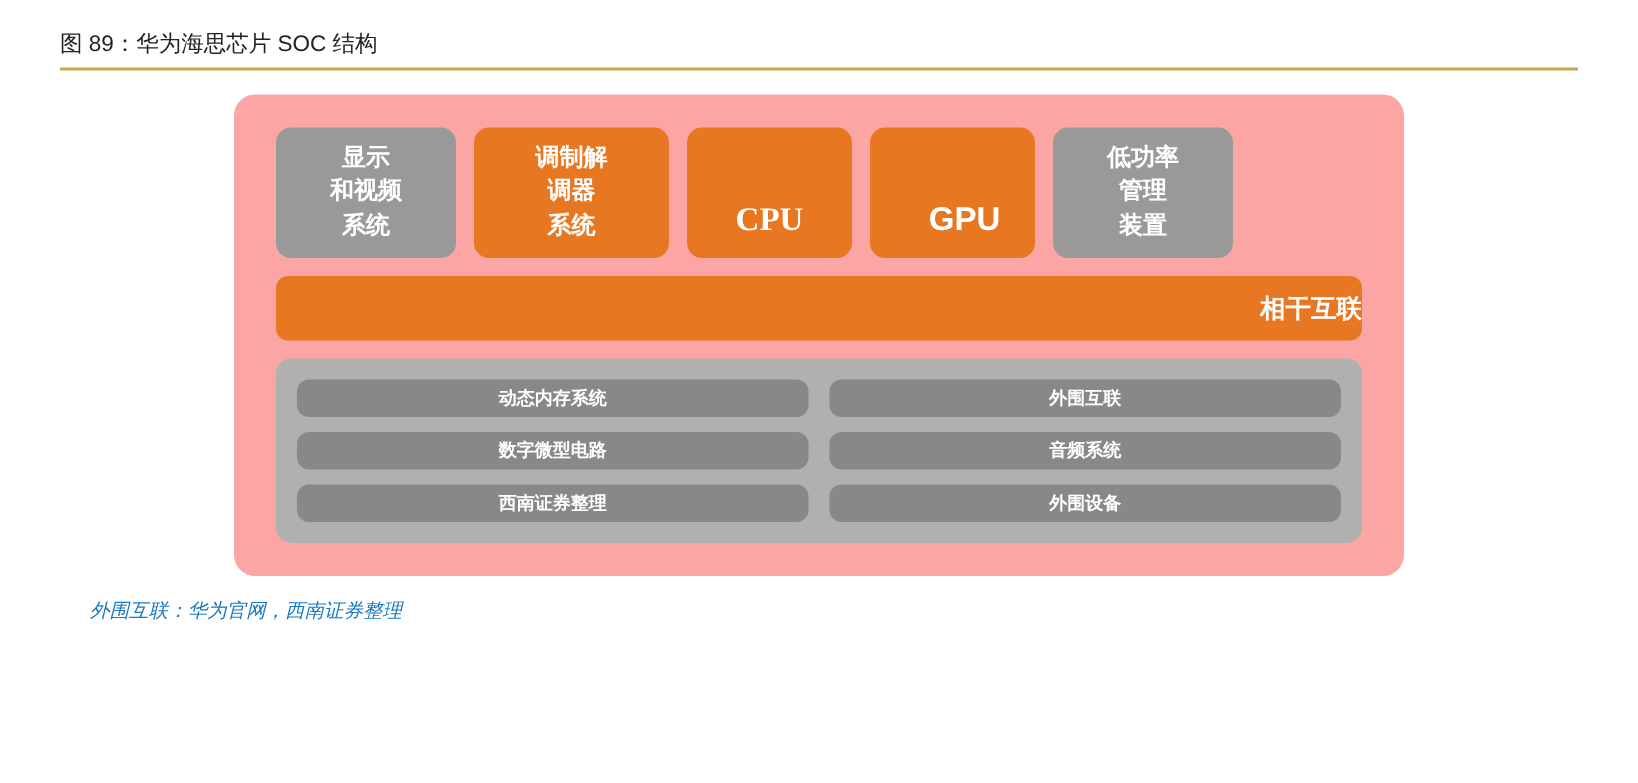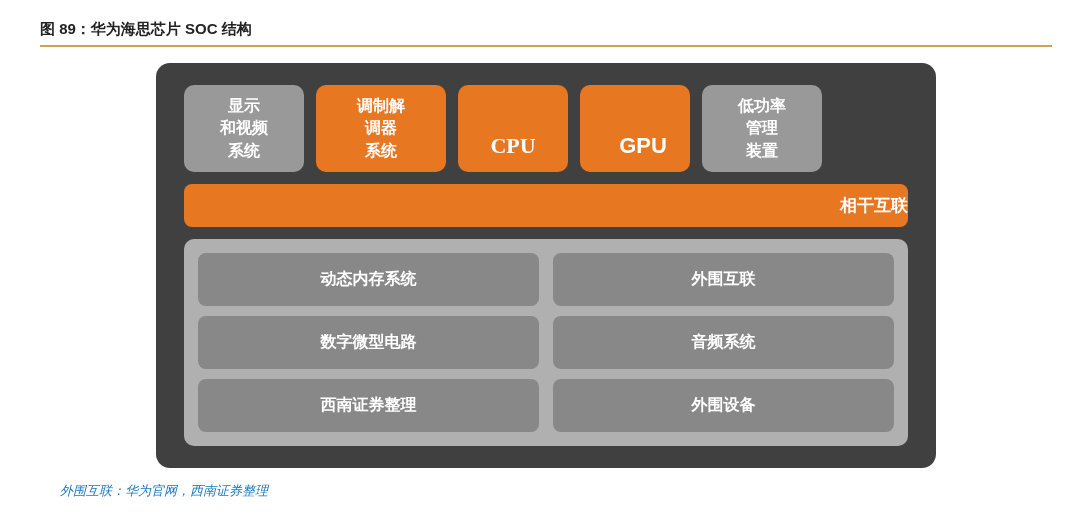--- a/index.html
+++ b/index.html
@@ -6,33 +6,33 @@
     body {
       background: #fff;
       font-family: "SimSun", "STSong", "Microsoft YaHei", sans-serif;
       width: 1092px;
       min-height: 522px;
       padding: 20px 40px 20px 40px;
     }
 
     .figure-title {
       font-size: 15px;
-      font-weight: bold;
+      font-weight: normal;
       color: #222;
       margin-bottom: 6px;
     }
 
     .title-divider {
       border: none;
       border-top: 2px solid #c8a84b;
       margin-bottom: 16px;
     }
 
     .diagram-container {
-      background: #404040;
+      background: #fca5a5;
       border-radius: 14px;
       padding: 22px 28px 22px 28px;
       width: 780px;
       margin: 0 auto;
     }
 
     
     .top-row {
       display: flex;
       gap: 12px;
@@ -119,24 +119,24 @@
       flex: 1;
       display: flex;
       flex-direction: column;
       gap: 10px;
     }
 
     .bottom-block {
       background: #888;
       border-radius: 8px;
       color: #fff;
-      font-size: 16px;
+      font-size: 12px;
       font-weight: bold;
       text-align: center;
-      padding: 16px 8px;
+      padding: 4px 8px;
     }
 
     .source-text {
       font-size: 13px;
       color: #1a7abf;
       font-style: italic;
       margin-top: 14px;
       margin-left: 20px;
     }
   </style>

